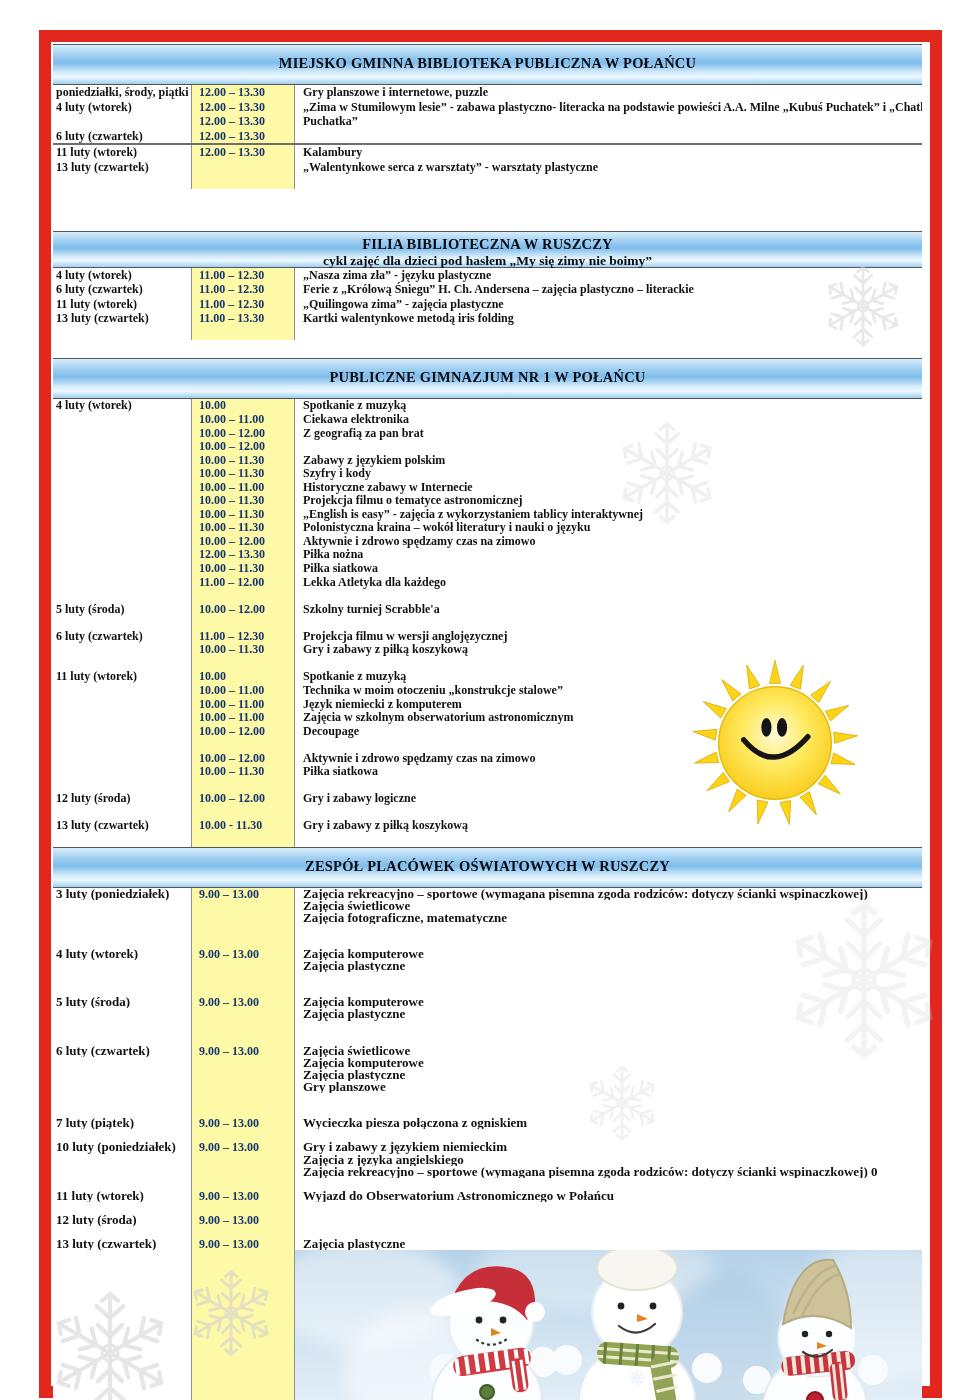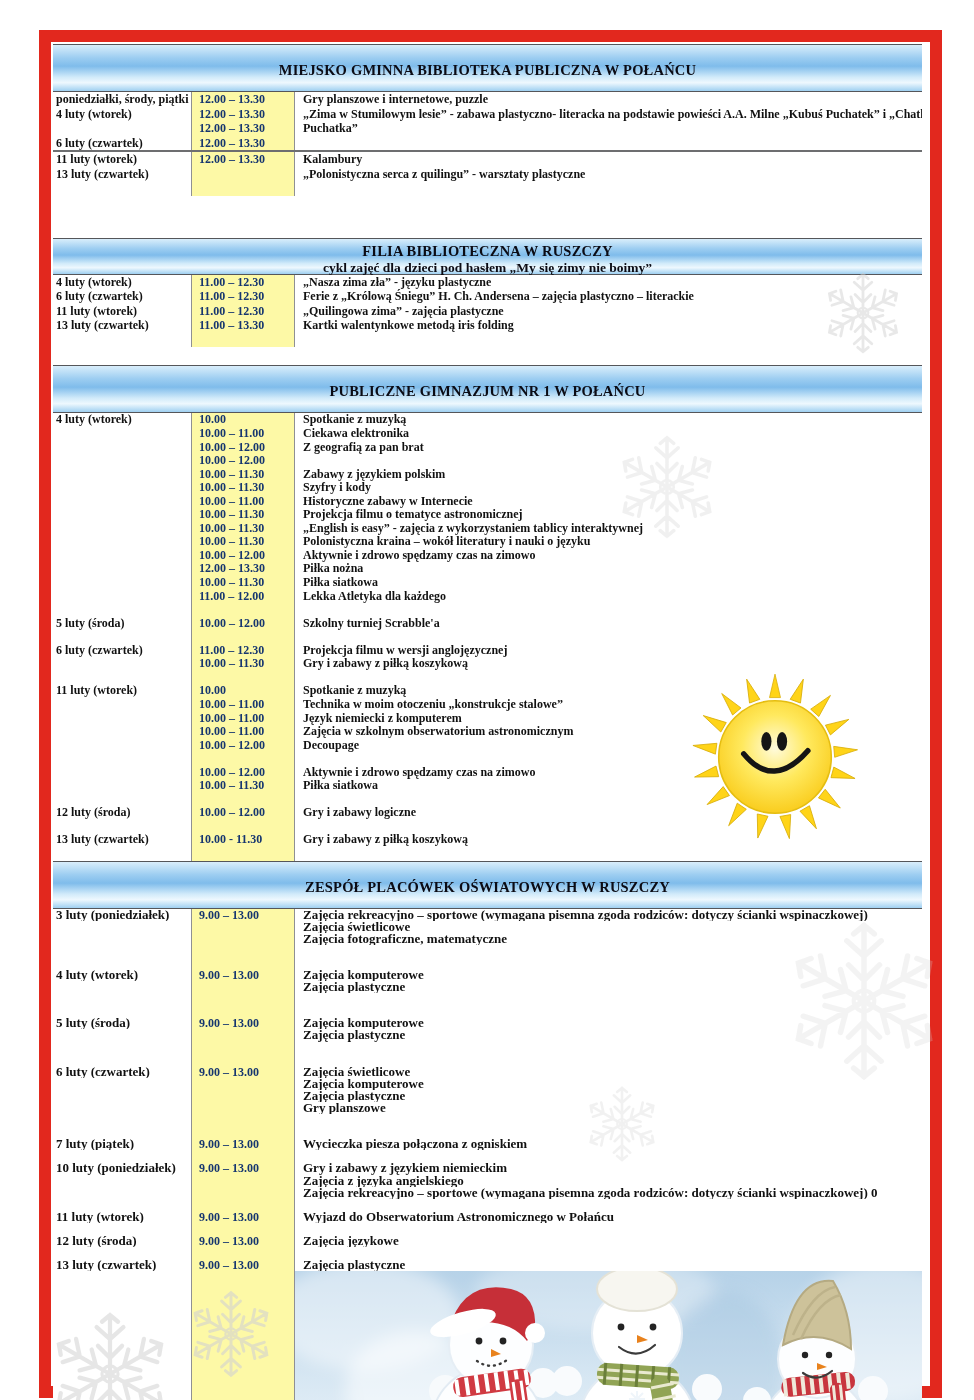--- a/index.html
+++ b/index.html
@@ -5,21 +5,21 @@
   html,body{margin:0;padding:0;background:#ffffff;}
   body{width:974px;height:1400px;position:relative;font-family:"Liberation Serif",serif;font-weight:bold;color:#111;}
   .frame{position:absolute;left:39px;top:30px;width:875px;height:1340px;border:12px solid #e2281e;background:#fff;padding:2px;box-sizing:content-box;}
   .content{position:relative;width:869px;}
 
   .band{position:relative;border-top:1px solid #55565a;border-bottom:1px solid #55565a;
         background:linear-gradient(180deg,#d9eefb 0%,#9ccdf1 28%,#7fbceb 46%,#d2ebfa 70%,#eef8fe 82%,#9fd0f1 100%);
         text-align:center;color:#0b0b14;}
   .band .t{font-size:14.5px;letter-spacing:.2px;}
   .band .s{font-size:13.5px;}
-  .band.h30{height:29px;padding-top:17px;box-sizing:content-box;}
+  .band.h30{height:29px;padding-top:10px;box-sizing:content-box;}
   .band.h36{height:31px;padding-top:4px;margin-top:39px;}
 
   .rows{display:block;position:relative;}
   .line{display:grid;grid-template-columns:138px 104px 627px;}
   .date-cell{padding-left:3px;white-space:nowrap;overflow:hidden;font-size:12px;}
   .time-cell{background:#fdf9a6;border-left:1px solid #8f9093;border-right:1px solid #8f9093;
              padding-left:7px;white-space:nowrap;overflow:hidden;color:#16366f;font-size:12px;}
   .activity-cell{padding-left:8px;white-space:nowrap;overflow:hidden;font-size:12px;}
 
   .lib .line{line-height:14.5px;height:14.5px;}
@@ -106,21 +106,21 @@
       </div>
     <div class="rows lib lib2" style="padding-bottom:3px;">
         <div class="line">
           <div class="date-cell">11 luty (wtorek)</div>
           <div class="time-cell">12.00 – 13.30</div>
           <div class="activity-cell">Kalambury</div>
         </div>
         <div class="line">
           <div class="date-cell">13 luty (czwartek)</div>
           <div class="time-cell"></div>
-          <div class="activity-cell">„Polonistyczna serca z quilingu” - warsztaty plastyczne</div>
+          <div class="activity-cell">„Walentynkowe serca z warsztaty” - warsztaty plastyczne</div>
         </div>
         <div class="line">
           <div class="date-cell"></div>
           <div class="time-cell"></div>
           <div class="activity-cell"></div>
         </div>
       </div>
 
     <div class="band h36">
       <div class="t">FILIA BIBLIOTECZNA W RUSZCZY</div>
@@ -498,21 +498,20 @@
           <div class="activity-cell">Wyjazd do Obserwatorium Astronomicznego w Połańcu</div>
         </div>
         <div class="line">
           <div class="date-cell"></div>
           <div class="time-cell"></div>
           <div class="activity-cell"></div>
         </div>
         <div class="line">
           <div class="date-cell">12 luty (środa)</div>
           <div class="time-cell">9.00 – 13.00</div>
-          <div class="activity-cell">Zajęcia językowe</div>
         </div>
         <div class="line">
           <div class="date-cell"></div>
           <div class="time-cell"></div>
           <div class="activity-cell"></div>
         </div>
         <div class="line">
           <div class="date-cell">13 luty (czwartek)</div>
           <div class="time-cell">9.00 – 13.00</div>
           <div class="activity-cell">Zajęcia plastyczne</div>

